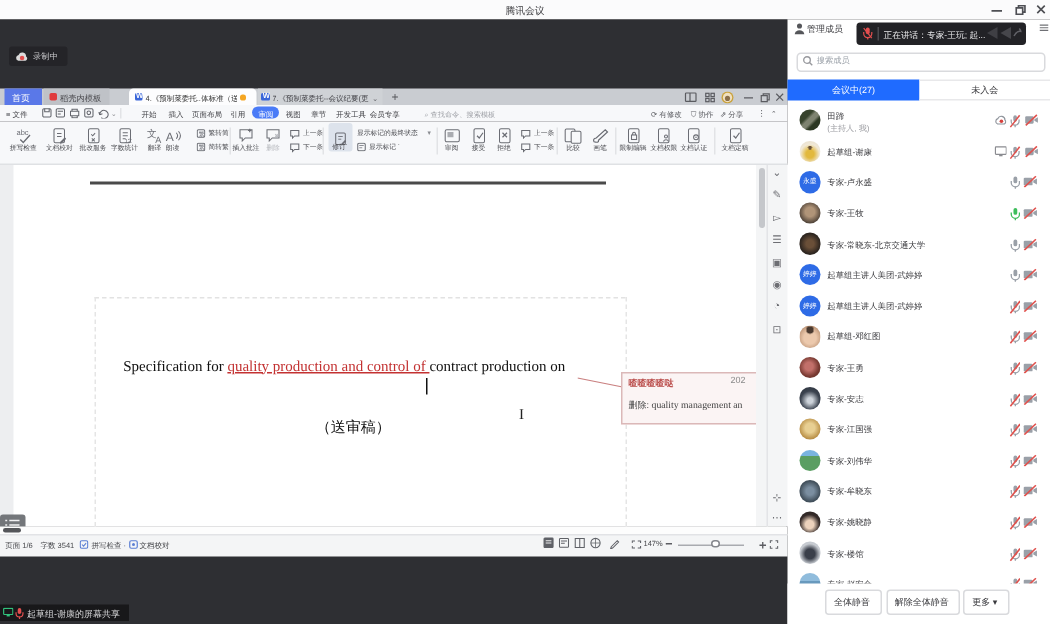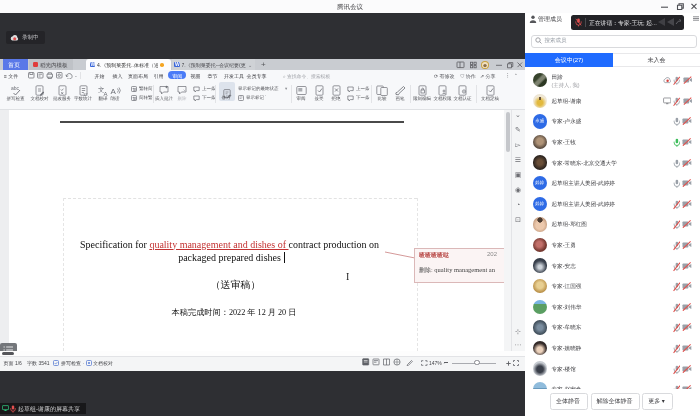--- a/index.html
+++ b/index.html
@@ -277,25 +277,23 @@
       <div class="abs" style="left:476px;top:85px;width:1px;height:18px;background:#e2e3e6;"></div>
     </div>
 
   <div class="abs" style="left:0;top:109.5px;width:524px;height:241.5px;background:#edeef0;"></div>
   <div class="abs" style="left:9px;top:109.5px;width:495px;height:241.5px;background:#ffffff;"></div>
 
   <div class="abs" style="left:60px;top:121.3px;width:344px;height:1.6px;background:#4a4a4a;"></div>
   <div class="abs" style="left:63px;top:198px;width:354px;height:0;border-top:1px dashed #e2e2e2;"></div>
   <div class="abs" style="left:63px;top:198px;width:0;height:153px;border-left:1px dashed #e5e5e5;"></div>
   <div class="abs" style="left:417px;top:198px;width:0;height:153px;border-left:1px dashed #e5e5e5;"></div>
-  <div class="t" style="left:57.5px;top:238.5px;width:344px;text-align:center;font-size:10px;color:#111;font-family:'Liberation Serif',serif;">Specification for <span style="color:#c33232;text-decoration:underline;">quality management and dishes of </span>contract production on</div>
-  <div class="t" style="left:57.5px;top:251.5px;width:344px;text-align:center;font-size:10px;color:#111;font-family:'Liberation Serif',serif;">packaged prepared dishes</div>
+  <div class="t" style="left:57.5px;top:238.5px;width:344px;text-align:center;font-size:10px;color:#111;font-family:'Liberation Serif',serif;">Specification for <span style="color:#c33232;text-decoration:underline;">quality production and control of </span>contract production on</div>
   <div class="abs" style="left:283.5px;top:252px;width:1px;height:11px;background:#111;"></div>
   <div class="t" style="left:57.5px;top:278px;width:356px;text-align:center;font-size:10px;color:#111;font-family:'Liberation Serif',serif;">（送审稿）</div>
-  <div class="t" style="left:57.5px;top:306.5px;width:353px;text-align:center;font-size:8.2px;color:#111;font-family:'Liberation Serif',serif;">本稿完成时间：2022 年 12 月 20 日</div>
 
   <svg class="ic" style="left:385px;top:250px;" width="30" height="10" viewBox="0 0 30 10">
       <line x1="0" y1="2" x2="30" y2="8" stroke="#c97f7f" stroke-width="0.8"></line>
     </svg>
   <div class="abs" style="left:414px;top:248px;width:90px;height:33px;background:#fbf4f4;border:1px solid #dbb8b8;"></div>
   <div class="t" style="left:419px;top:251px;font-size:6px;font-weight:bold;color:#b94a48;">喳喳喳喳哒</div>
   <div class="t" style="left:487px;top:251px;font-size:6px;color:#8a8a8a;">202</div>
   <div class="t" style="left:419px;top:266px;font-size:6px;color:#444;">删除: <span style="font-family:'Liberation Serif',serif;font-size:6.5px;">quality management an</span></div>
 
   <div class="t" style="left:346px;top:271px;font-size:10px;color:#222;font-family:'Liberation Serif',serif;">I</div>

